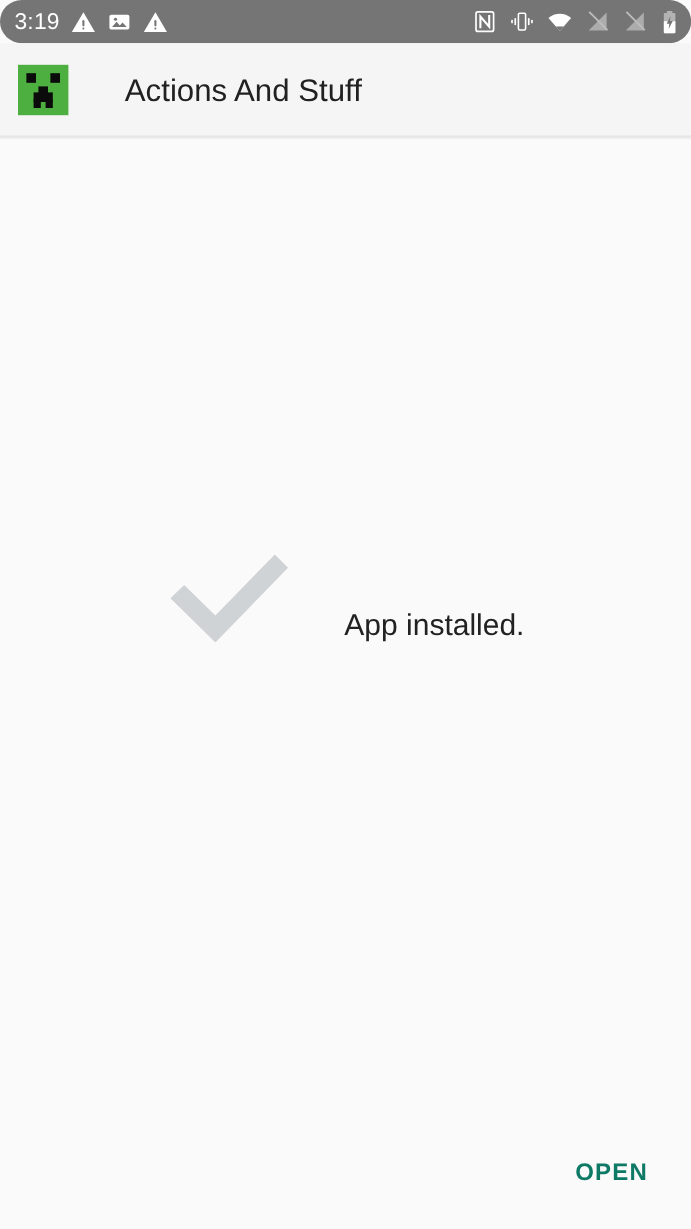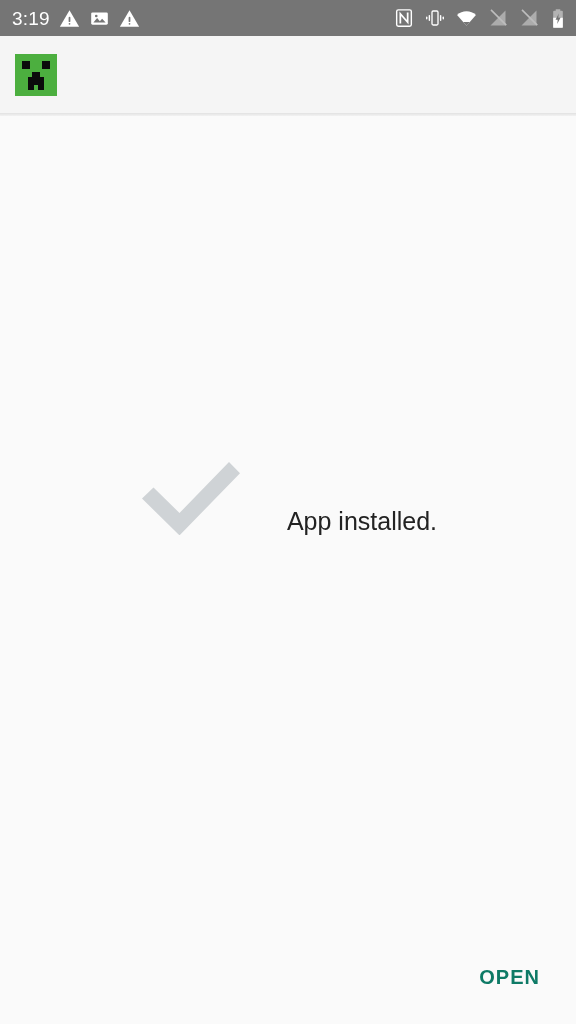--- a/index.html
+++ b/index.html
@@ -19,20 +19,21 @@
   #status-bar {
     position: absolute;
     top: 0; left: 0;
     width: 576px;
     height: 36px;
     background: #757575;
     display: flex;
     align-items: center;
     box-sizing: border-box;
     padding: 0 10px 0 12px;
+    border-radius: 18px;
   }
   #status-left {
     display: flex;
     align-items: center;
     gap: 9px;
     flex: 0 0 auto;
   }
   #status-clock {
     color: #FFFFFF;
     font-size: 19px;
@@ -225,20 +226,21 @@
 
 <div id="app-bar">
   <div id="app-icon">
     <span class="px eye-l"></span>
     <span class="px eye-r"></span>
     <span class="px mouth-top"></span>
     <span class="px mouth-mid"></span>
     <span class="px mouth-foot-l"></span>
     <span class="px mouth-foot-r"></span>
   </div>
+  <div id="app-bar-title">Actions And Stuff</div>
 </div>
 <div id="app-bar-shadow"></div>
 
 <div id="content">
   <svg id="install-status-icon" viewBox="0 0 104 84">
     <path d="M3 47.5 L14.5 36.5 L40.5 62 L90 11 L101 22.2 L40.5 84.4 Z" fill="#CFD3D6"></path>
   </svg>
   <div id="install-status-text">App installed.</div>
 </div>
 

